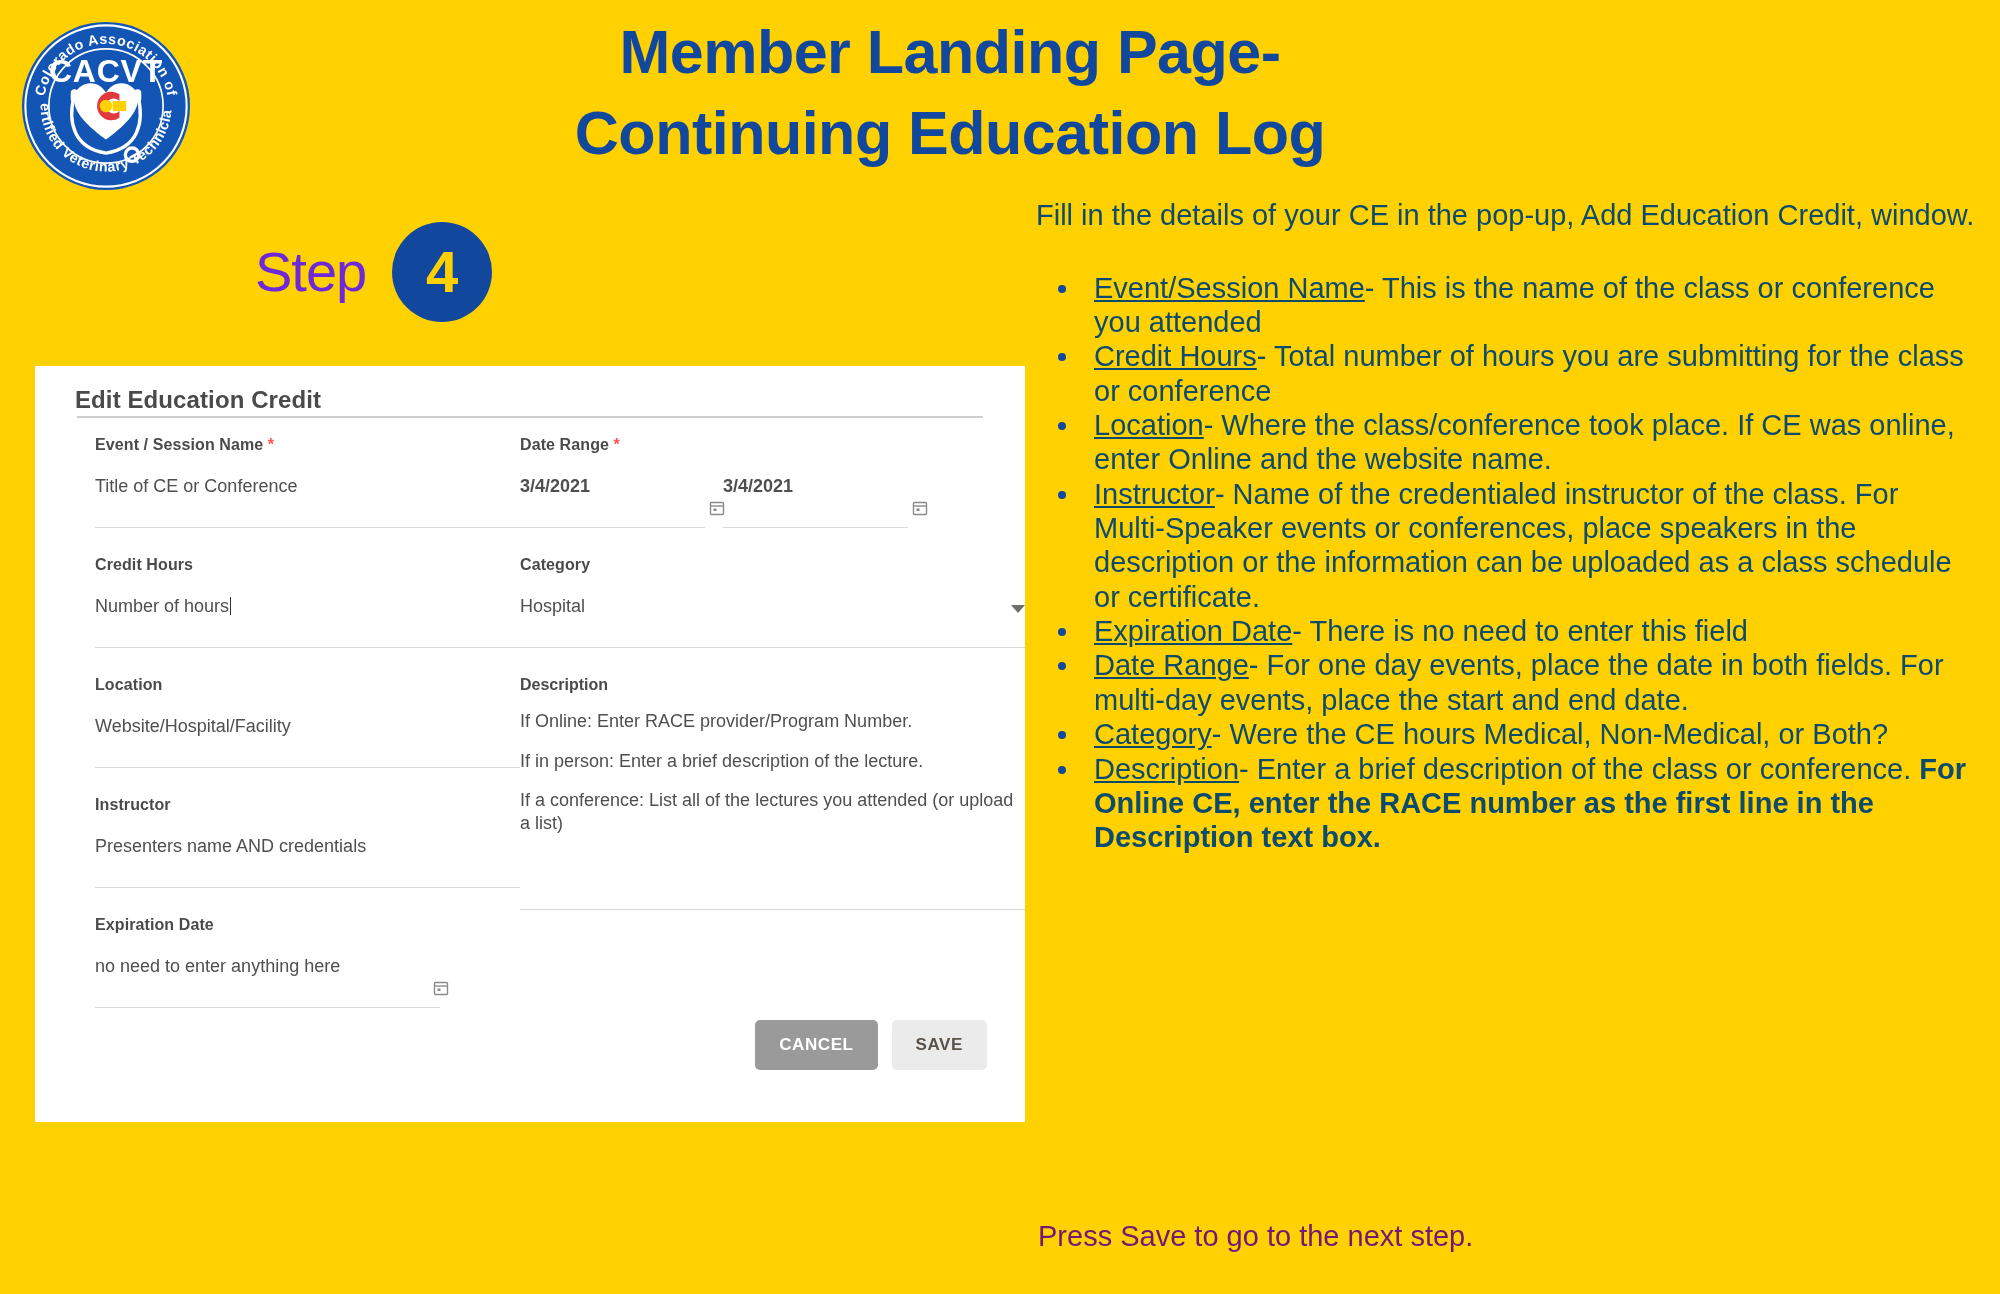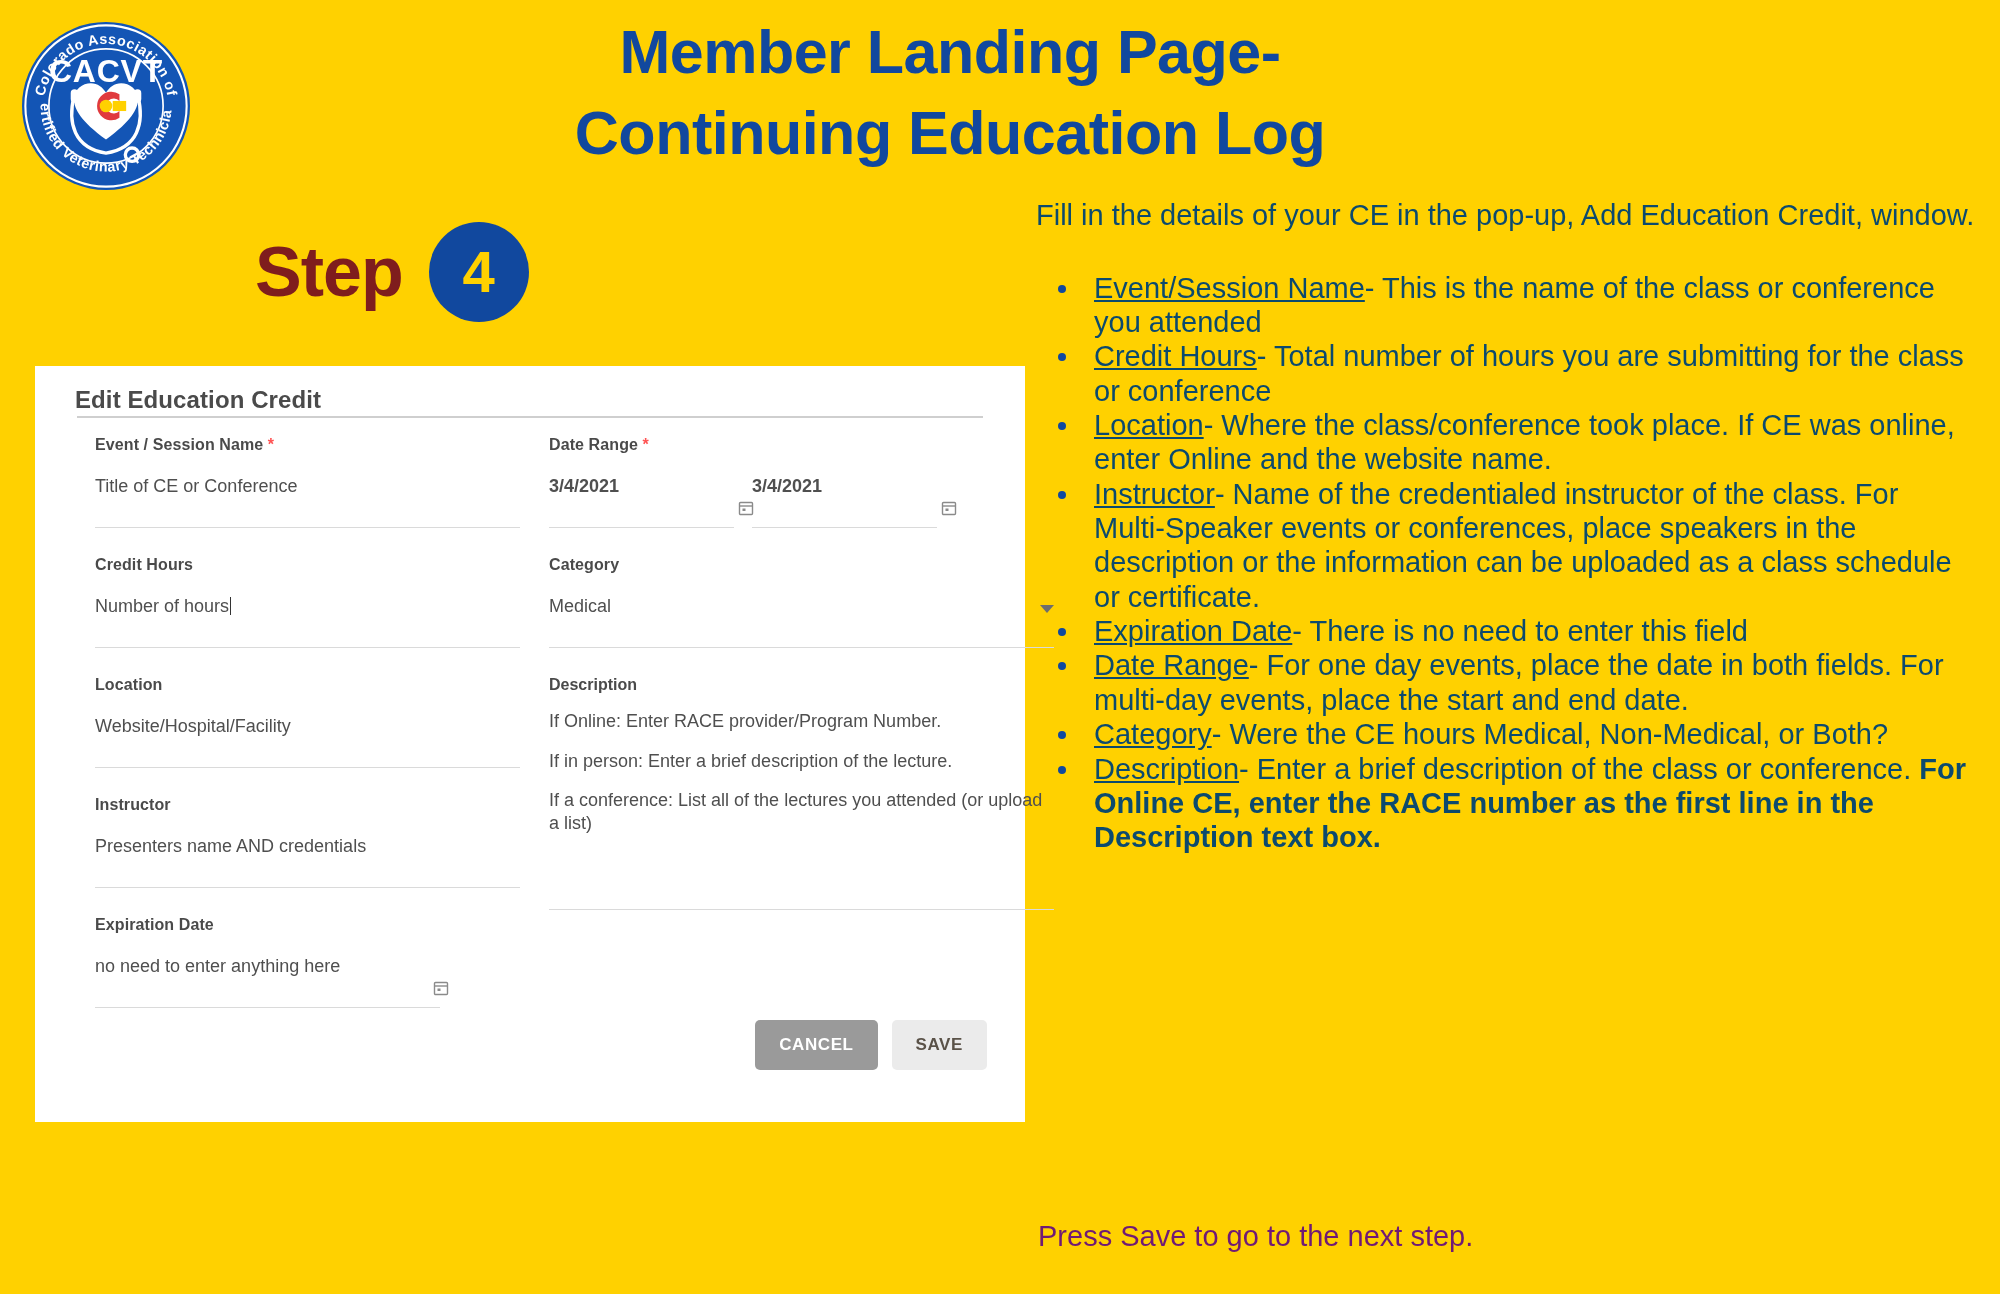--- a/index.html
+++ b/index.html
@@ -22,21 +22,21 @@
     color: #11489E;
     font-weight: bold;
     font-size: 61px;
     line-height: 1.33;
     letter-spacing: -0.5px;
   }
 
   
   .step-row { position: absolute; left: 255px; top: 222px; display: flex; align-items: center; gap: 26px; }
   .step-word {
-    color: #7f1d1d; font-size: 70px; font-weight: bold; line-height: 1;
+    color: #6d28d9; font-size: 56px; font-weight: normal; line-height: 1;
     letter-spacing: -1px;
   }
   .step-circle {
     width: 100px; height: 100px; border-radius: 50%;
     background: #11489E; color: #FFD100;
     display: flex; align-items: center; justify-content: center;
     font-size: 58px; font-weight: bold; line-height: 1;
   }
 
   
@@ -50,21 +50,20 @@
     letter-spacing: 0.1px;
   }
   .card-divider {
     position: absolute; left: 42px; top: 50px; width: 906px; height: 2px;
     background: #CFCFCF;
   }
 
   .form-grid {
     position: absolute; left: 0; top: 70px; width: 1172px;
     display: flex;
-    gap: 29px;
   }
   .col-left  { width: 485px; padding-left: 60px; }
   .col-right { width: 505px; padding-left: 0px; }
 
   .field { margin-bottom: 28px; }
   .field-label {
     color: #4A4A4A; font-size: 16px; font-weight: bold;
     margin-bottom: 22px; letter-spacing: 0.1px;
   }
   .req { color: #FF5252; font-weight: bold; }
@@ -261,21 +260,21 @@
                   <rect x="4.5" y="8.5" width="3" height="2.5" fill="currentColor" stroke="none"></rect>
                 </svg>
               </span>
             </div>
           </div>
         </div>
 
         <div class="field">
           <div class="field-label">Category</div>
           <div class="field-value select-value">
-            <span>Medical</span>
+            <span>Hospital</span>
             <span class="caret-down"></span>
           </div>
         </div>
 
         <div class="field">
           <div class="desc-label">Description</div>
           <div class="desc-box">
             <div class="desc-line">If Online: Enter RACE provider/Program Number.</div>
             <div class="desc-line">If in person: Enter a brief description of the lecture.</div>
             <div class="desc-line">If a conference:  List all of the lectures you attended (or upload a list)</div>

